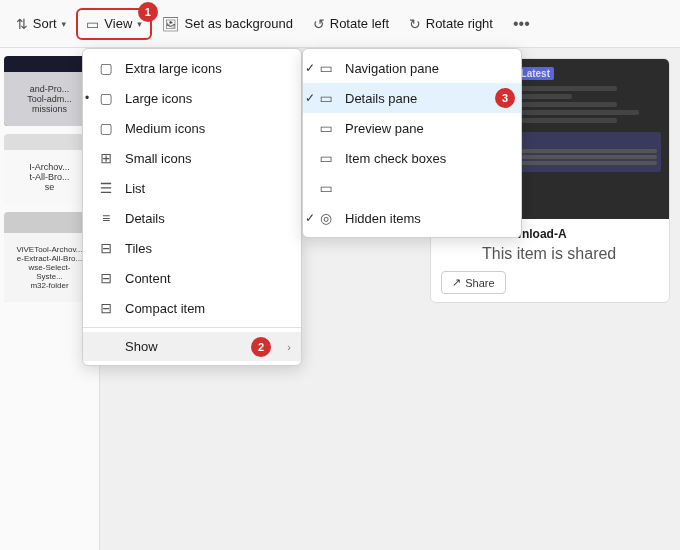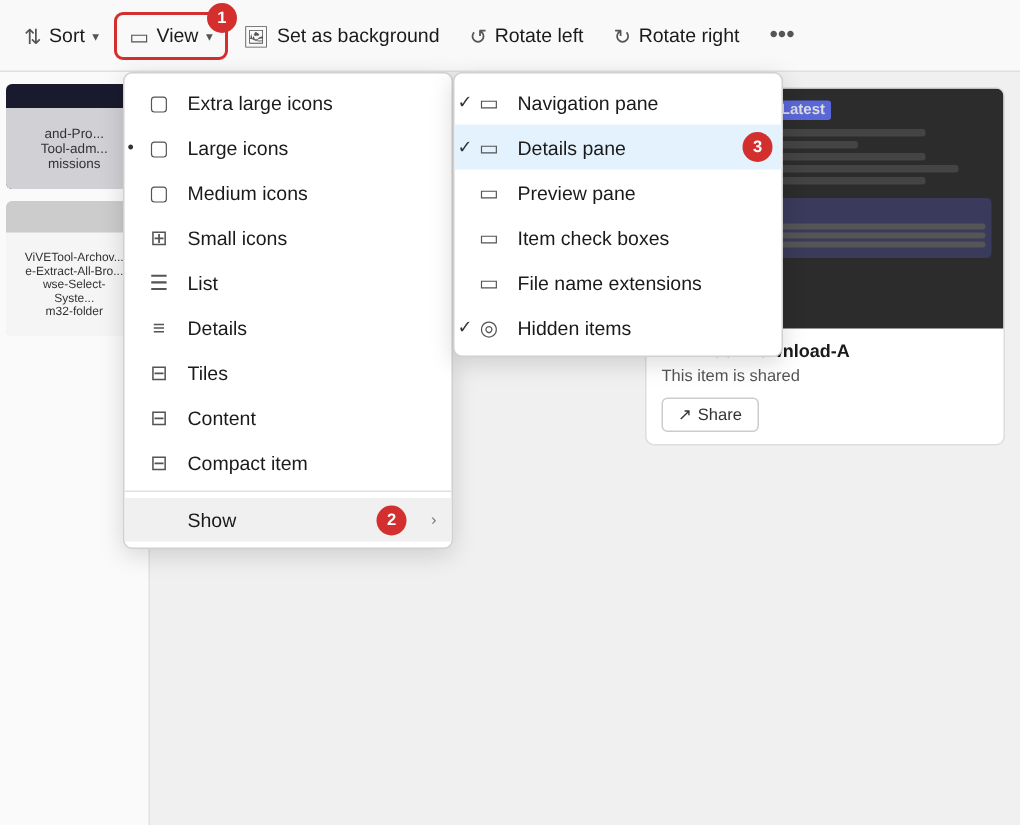--- a/index.html
+++ b/index.html
@@ -150,23 +150,24 @@
     .file-info {
       padding: 8px 10px;
     }
     .file-name {
       font-size: 12px;
       font-weight: 600;
       color: #1a1a1a;
       margin-bottom: 4px;
     }
     .file-shared {
-      font-size: 11px;
+      font-size: 16px;
       color: #555;
       margin-bottom: 8px;
+      margin-left: 41px;
     }
     .file-actions {
       display: flex;
       gap: 6px;
     }
     .file-action-btn {
       display: flex;
       align-items: center;
       gap: 4px;
       padding: 4px 10px;
@@ -340,20 +341,23 @@
   </button>
 
   <button class="toolbar-more">•••</button>
 </div>
 
 <div class="main-area">
 
   <div class="left-panel">
     <div class="thumb-item" style="background:#1a1a2e;">
       <div class="thumb-label">and-Pro...<br>Tool-adm...<br>missions</div>
+    </div>
+    <div class="thumb-item" style="background:#ddd;">
+      <div class="thumb-label">I-Archov...<br>t-All-Bro...<br>se</div>
     </div>
     <div class="thumb-item" style="background:#ccc; height:90px;">
       <div class="thumb-label" style="font-size:8px;">ViVETool-Archov...<br>e-Extract-All-Bro...<br>wse-Select-Syste...<br>m32-folder</div>
     </div>
   </div>
 
   <div class="right-panel">
 
     <div class="preview-card">
       <div class="preview-img">
@@ -457,20 +461,19 @@
   <div class="submenu-item">
     <span class="item-icon">▭</span>
     <span>Preview pane</span>
   </div>
   <div class="submenu-item">
     <span class="item-icon">▭</span>
     <span>Item check boxes</span>
   </div>
   <div class="submenu-item">
     <span class="item-icon">▭</span>
-    <span>File name extensions</span>
   </div>
   <div class="submenu-item">
     <span class="check-mark">✓</span>
     <span class="item-icon">◎</span>
     <span>Hidden items</span>
   </div>
 </div>
 
 </body></html>

